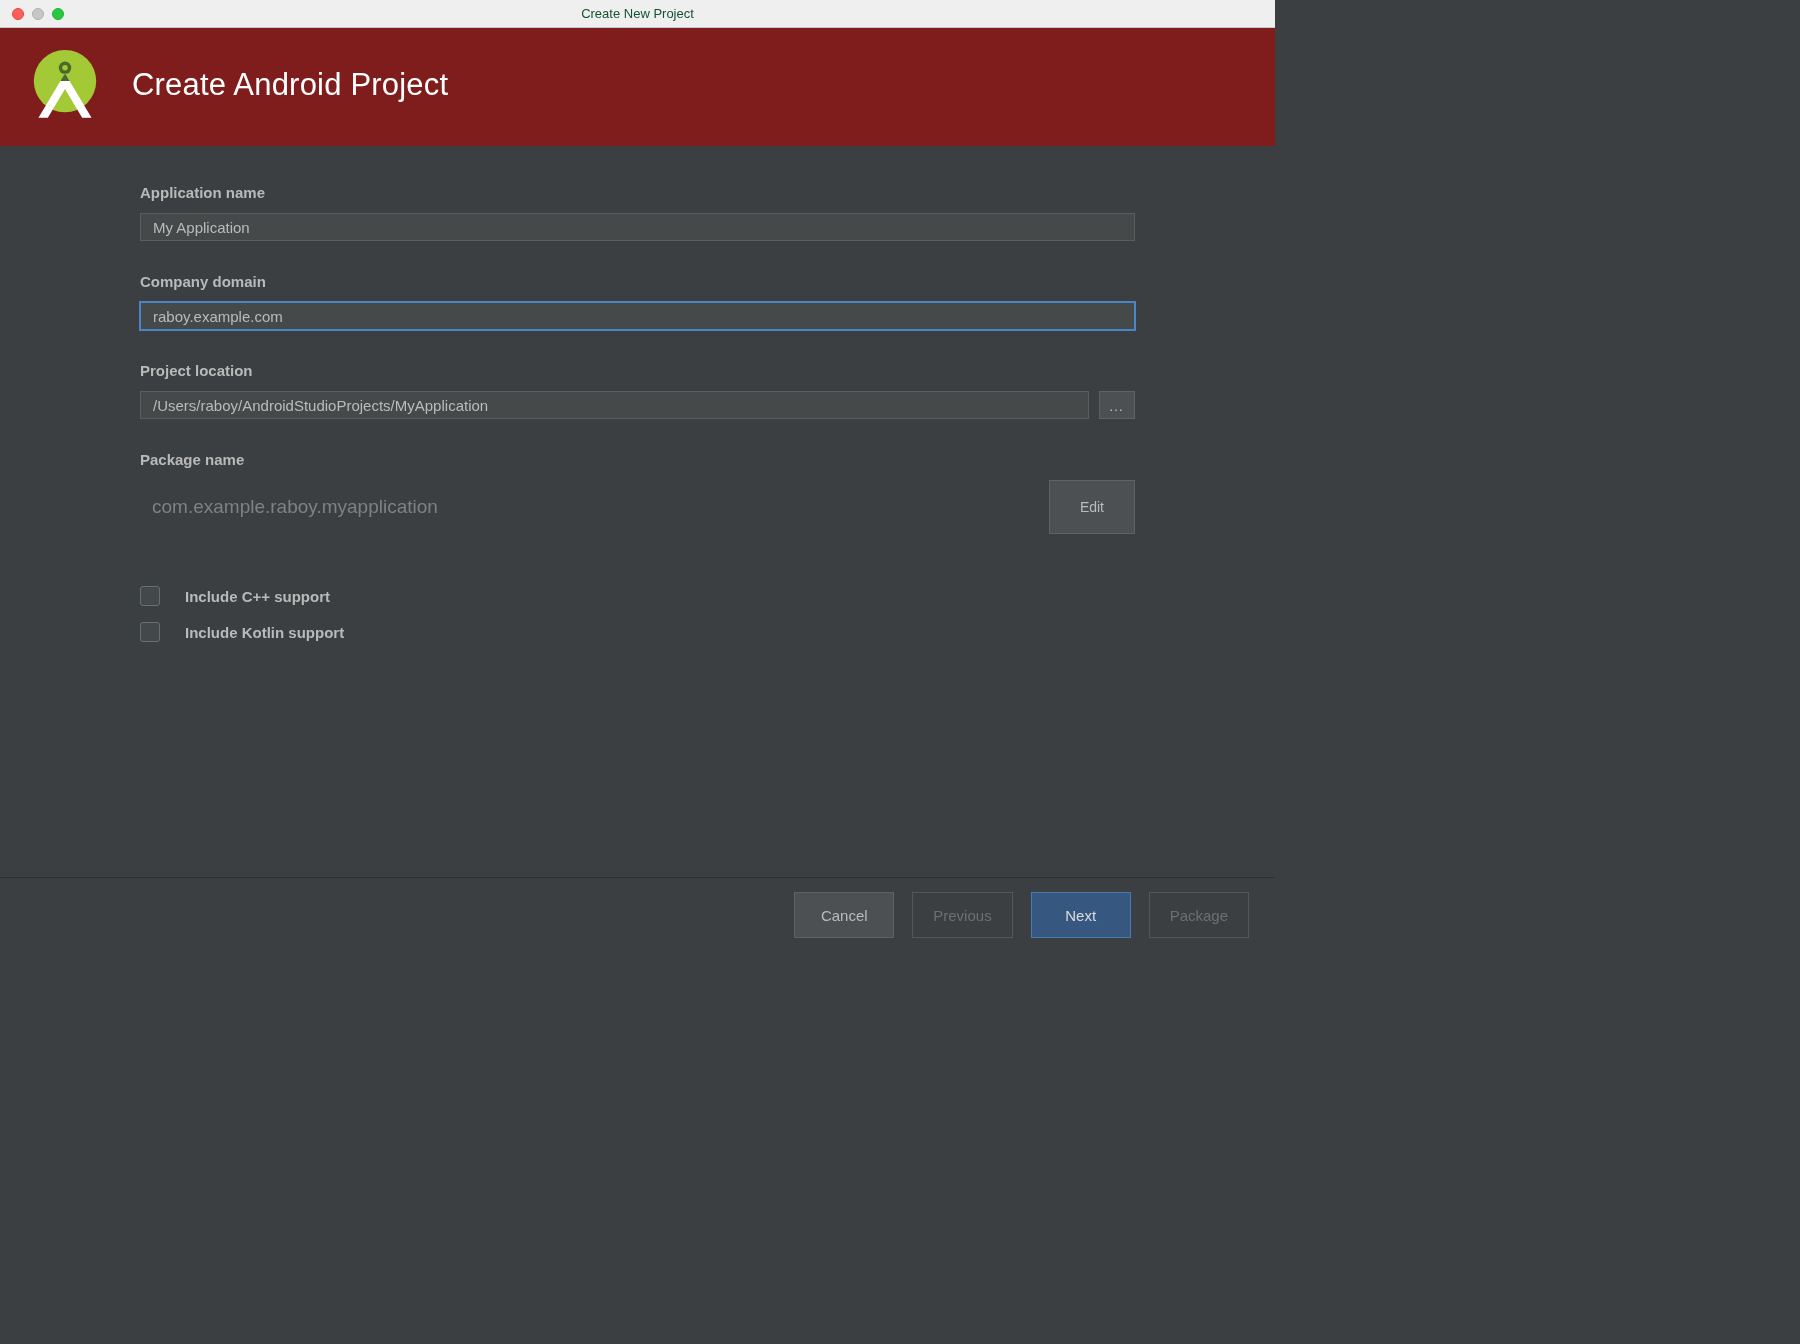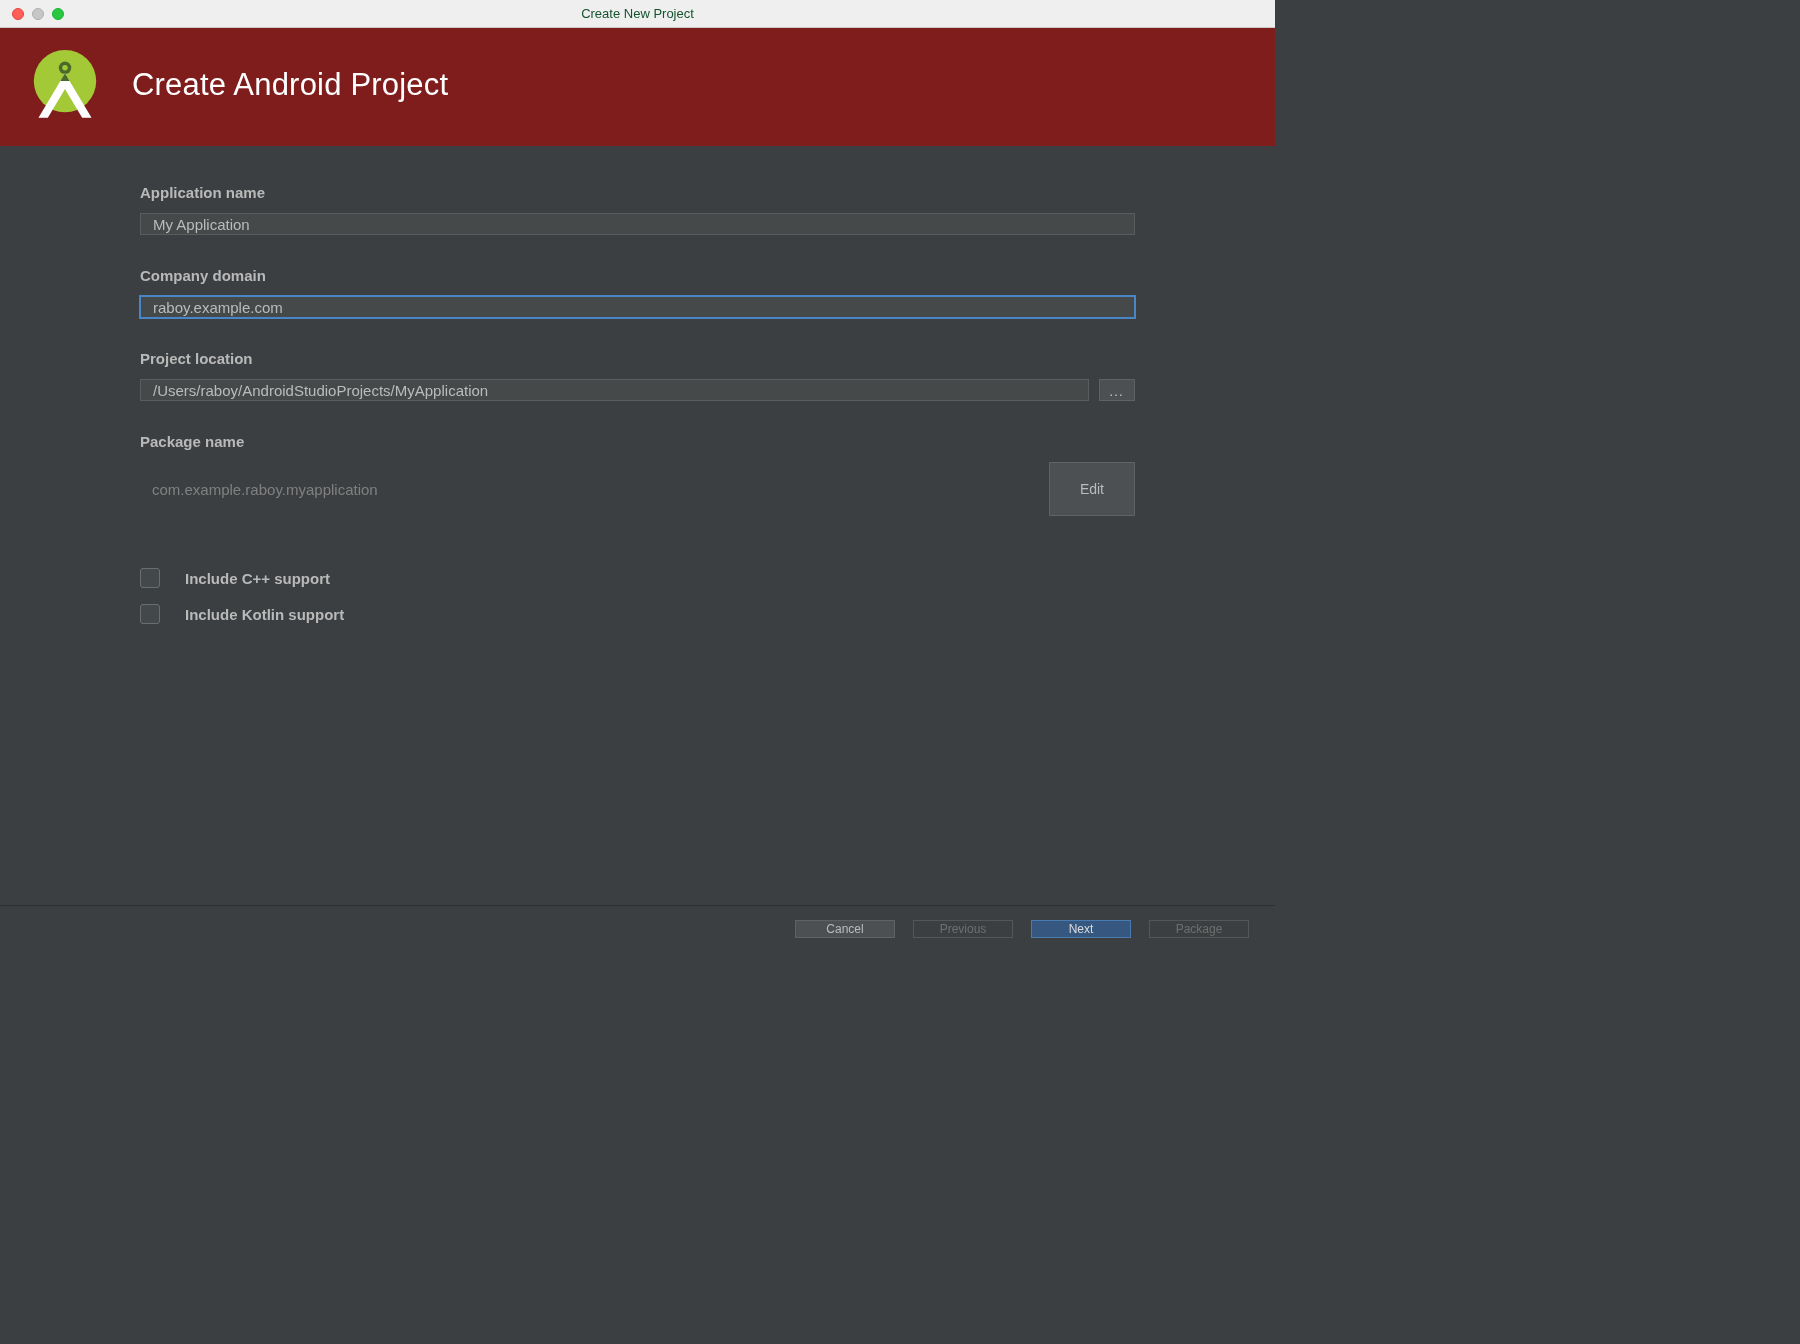--- a/index.html
+++ b/index.html
@@ -76,21 +76,21 @@
     display: block;
     margin-bottom: 12px;
   }
   .form-input {
     width: 100%;
     background: #45494a;
     border: 1px solid #5a5d5e;
     color: #bbbbbb;
     font-size: 15px;
     padding: 6px 12px;
-    height: 22px;
+    height: 28px;
     outline: none;
   }
   .form-input.focused {
     border: 1px solid #4a86c7;
     box-shadow: 0 0 0 1px #4a86c7;
   }
   .row-with-btn {
     display: flex;
     gap: 10px;
     align-items: stretch;
@@ -106,21 +106,21 @@
     letter-spacing: 2px;
     display: flex; align-items:center; justify-content:center;
   }
   .package-row {
     display: flex;
     align-items: center;
     justify-content: space-between;
   }
   .package-value {
     color: #808080;
-    font-size: 15px;
+    font-size: 19px;
     padding: 6px 12px;
   }
   .edit-btn {
     background: #4c5052;
     border: 1px solid #5e6264;
     color: #bbbbbb;
     font-size: 14px;
     padding: 18px 30px;
     cursor: pointer;
   }
@@ -147,22 +147,22 @@
   .footer {
     border-top: 1px solid #2d2f30;
     background: #3c3f41;
     padding: 14px 26px;
     display: flex;
     justify-content: flex-end;
     gap: 18px;
   }
   .btn {
     min-width: 100px;
-    height: 18px;
-    font-size: 12px;
+    height: 46px;
+    font-size: 15px;
     border: 1px solid #5e6264;
     background: #4c5052;
     color: #bbbbbb;
     cursor: pointer;
     padding: 0 20px;
   }
   .btn.primary {
     background: #365880;
     border: 1px solid #4a7bb0;
     color: #dcdcdc;

